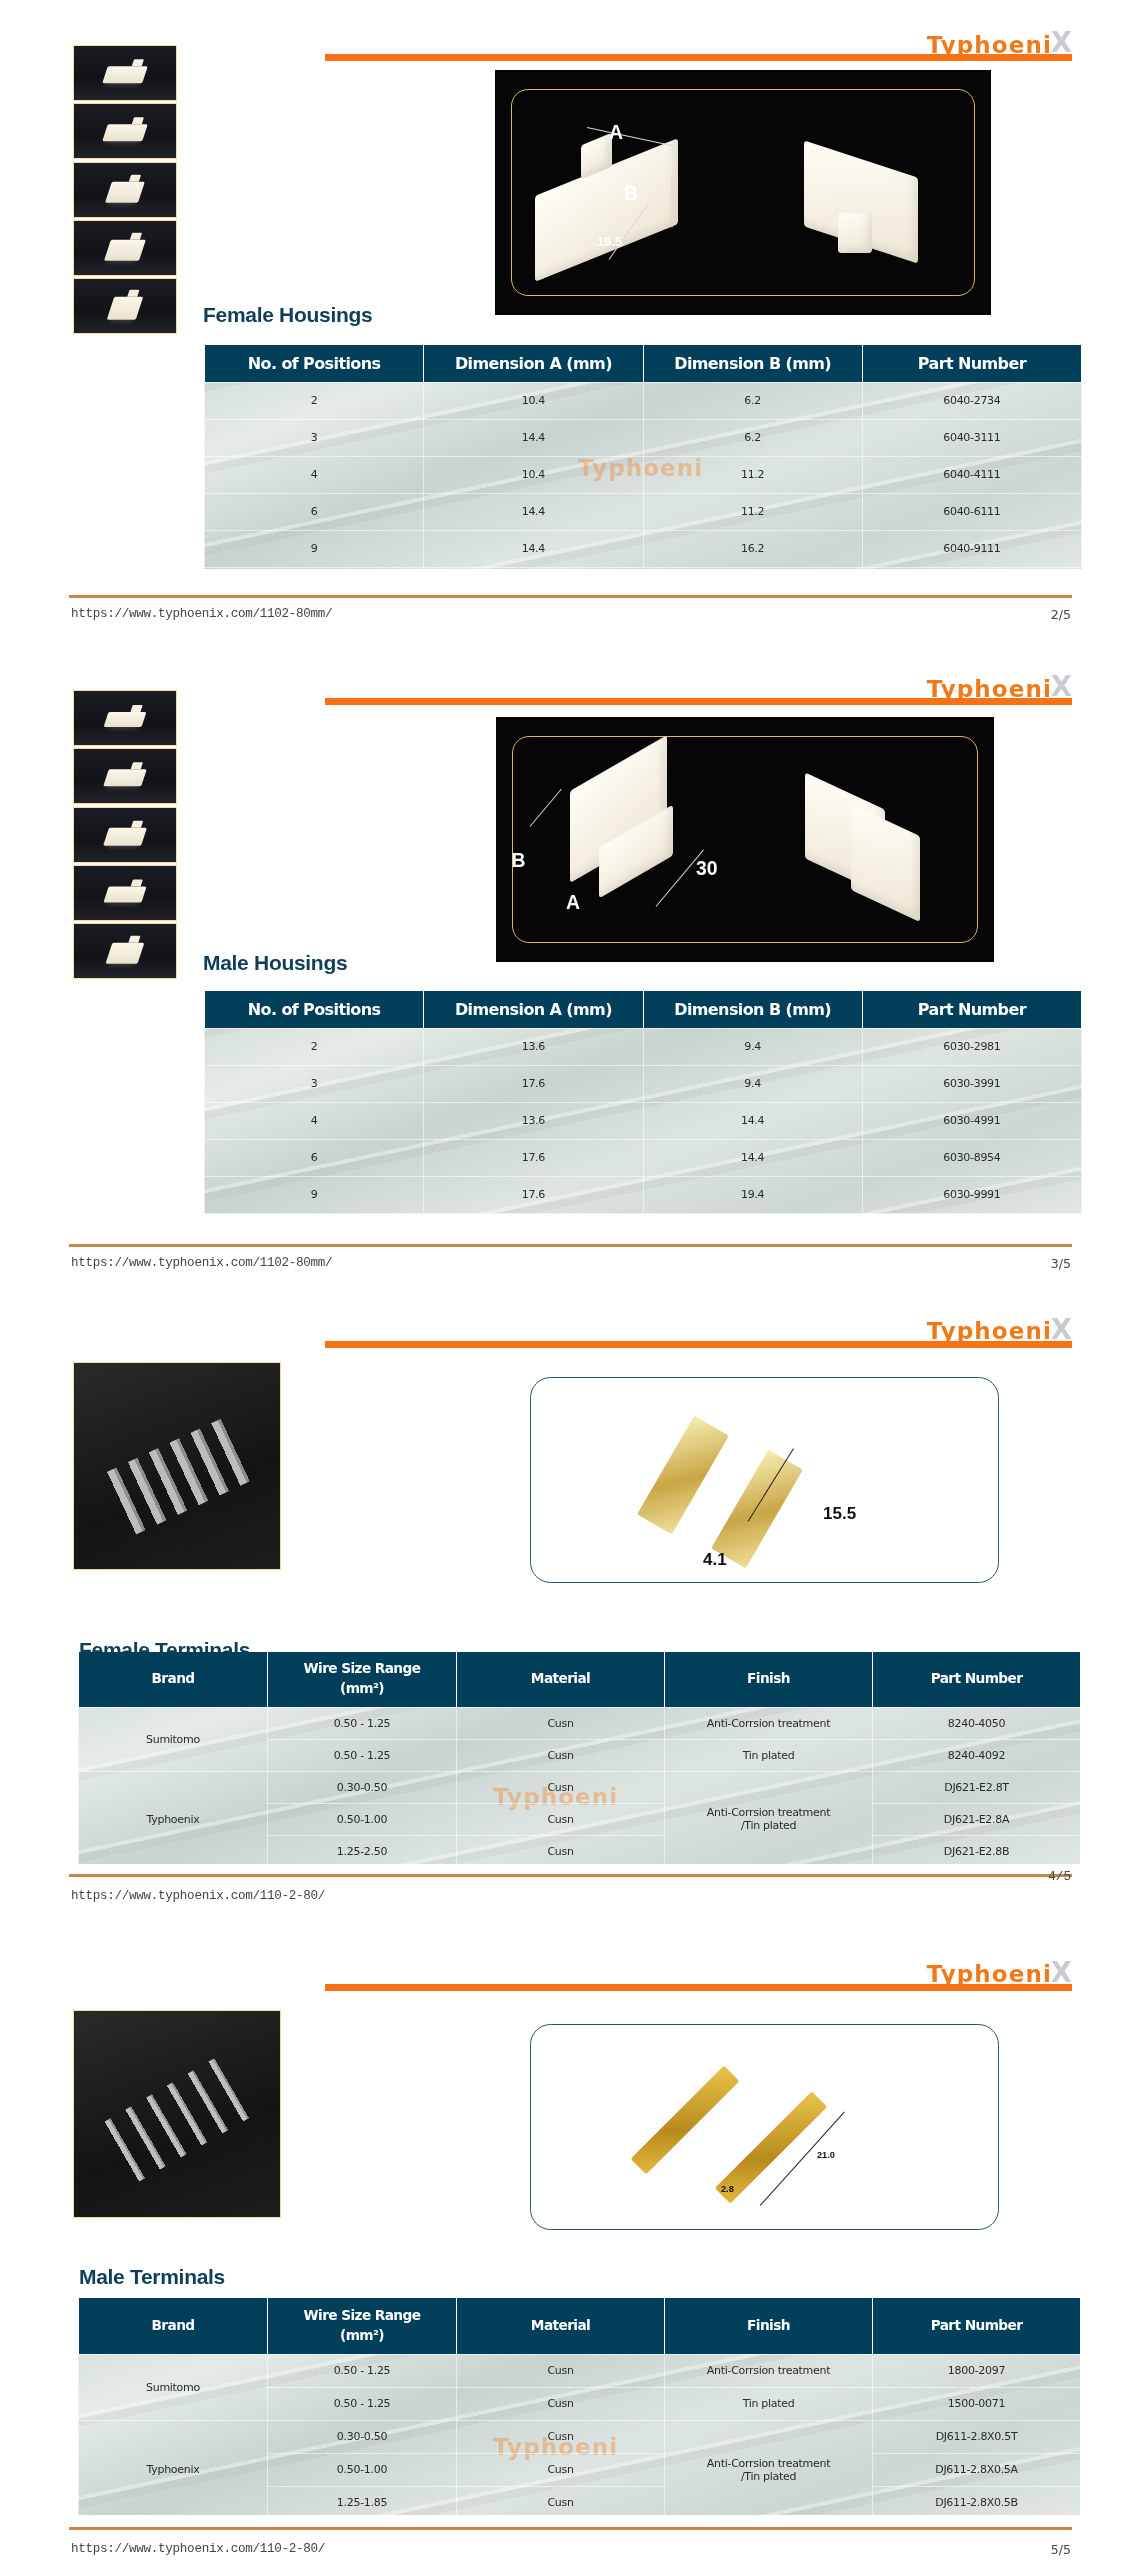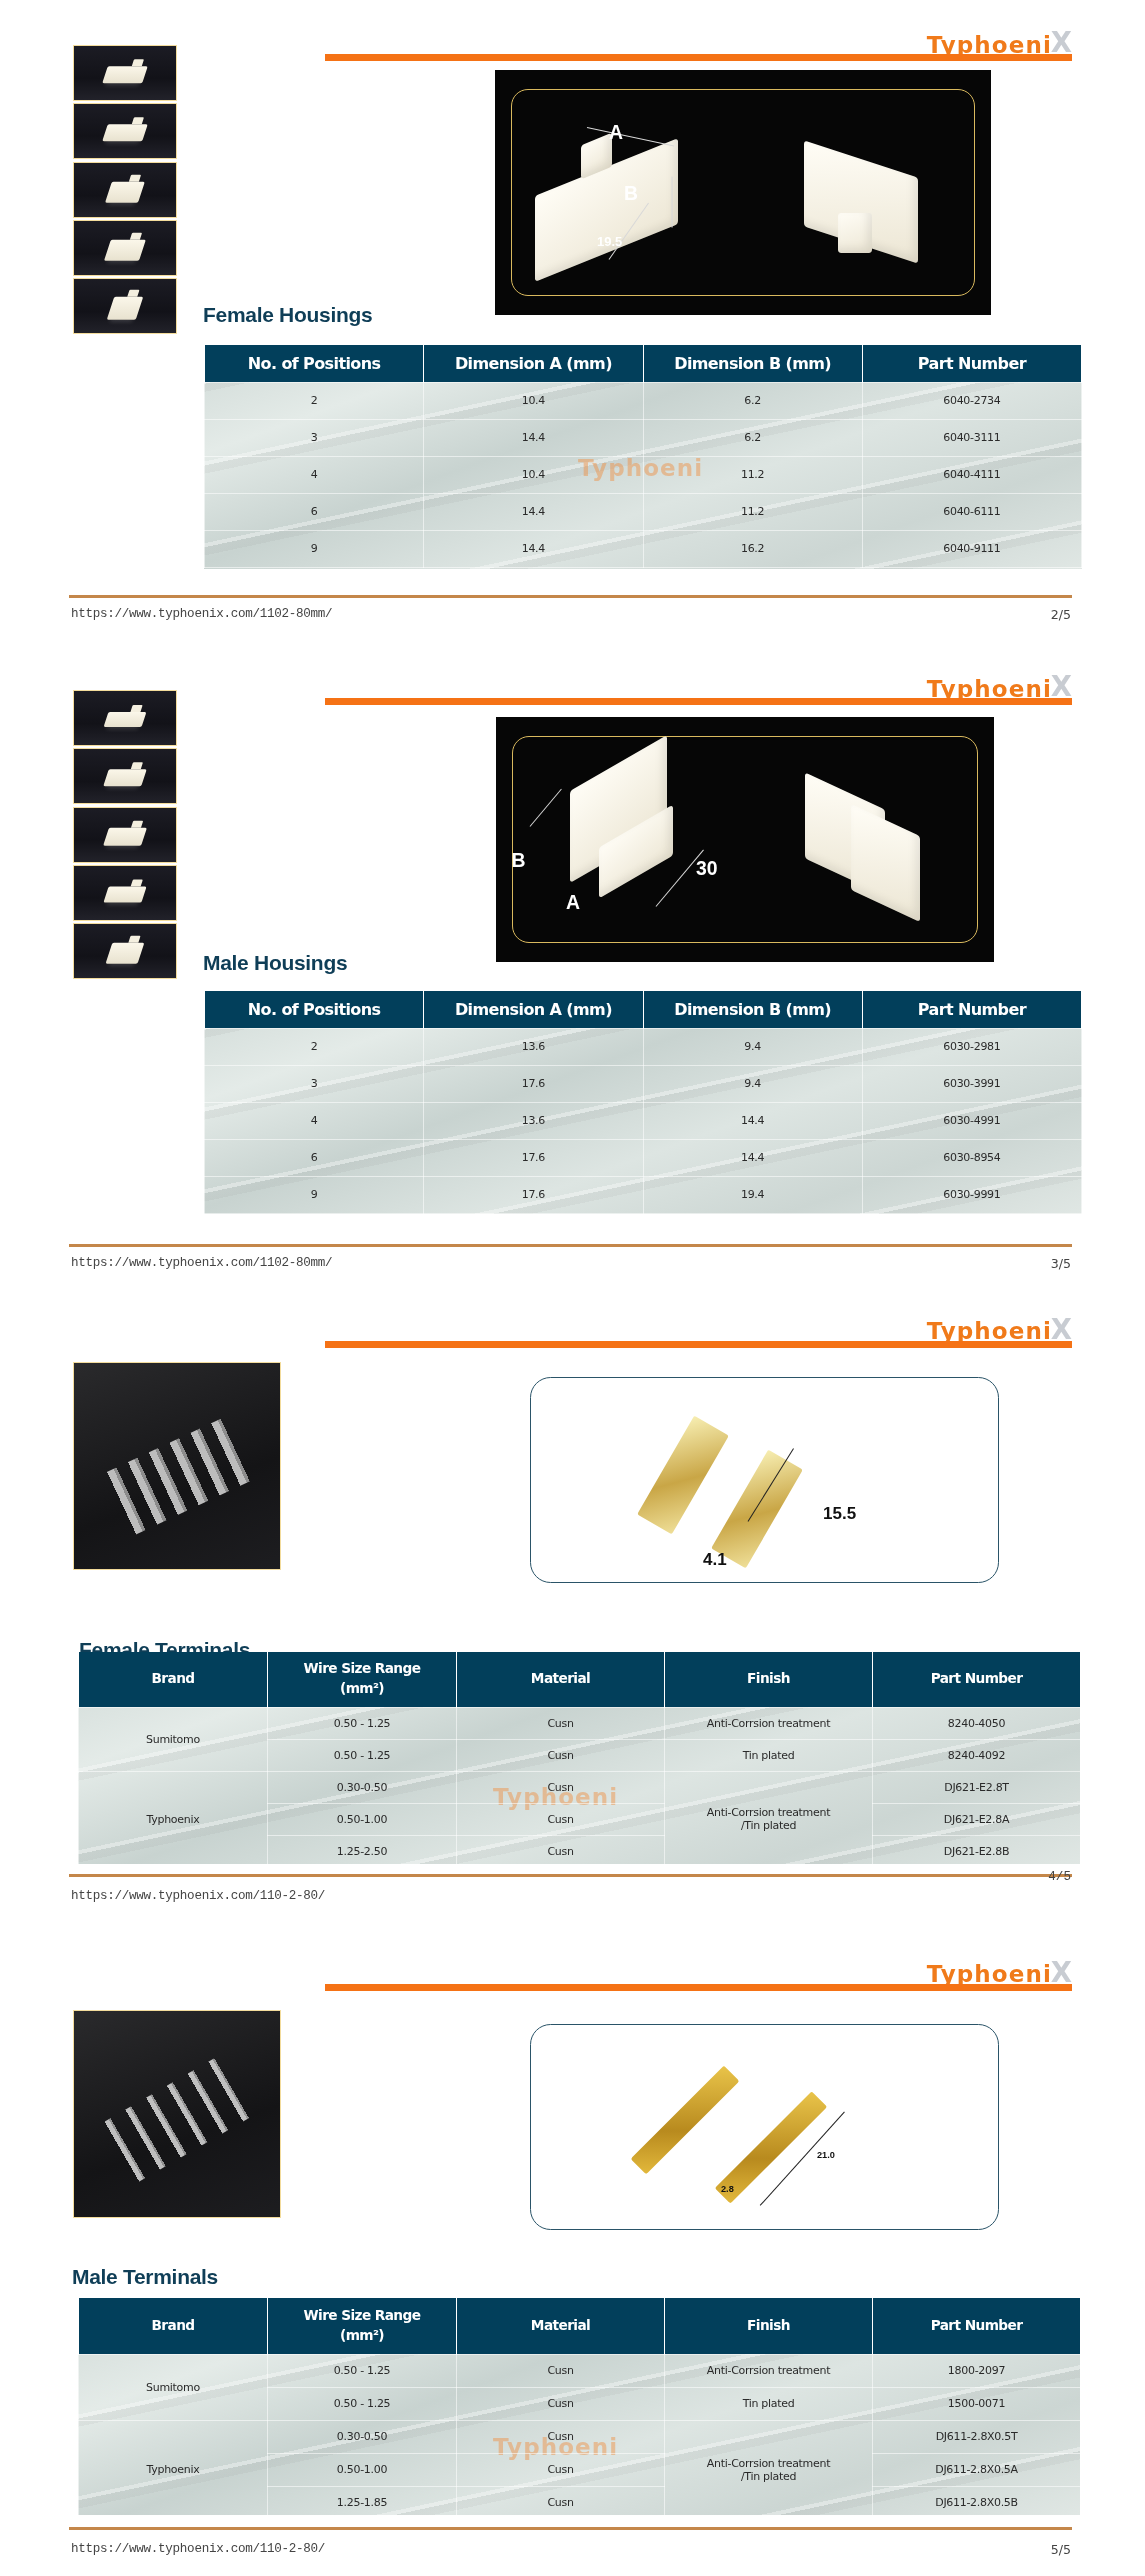--- a/index.html
+++ b/index.html
@@ -322,21 +322,21 @@
   </div>
 
   <div class="hero-light" style="left:530px;top:92px;width:469px;height:206px;">
     <div class="part-gold" style="left:143px;top:29px;width:22px;height:132px;transform:rotate(45deg);background:linear-gradient(135deg,#e9c44a,#b88a1e 60%,#e3b93c);"></div>
     <div class="part-gold" style="left:229px;top:54px;width:22px;height:137px;transform:rotate(45deg);background:linear-gradient(135deg,#e9c44a,#b88a1e 60%,#e3b93c);"></div>
     <div class="dim-line dark" style="left:229px;top:180px;width:126px;transform:rotate(-48deg);height:0.6px;"></div>
     <div class="dim-label dark" style="left:190px;top:159px;font-size:9.2px;">2.8</div>
     <div class="dim-label dark" style="left:286px;top:125px;font-size:9.2px;">21.0</div>
   </div>
 
-  <div class="section-title" style="left:72px;top:333px;text-align:center;">Male Terminals</div>
+  <div class="section-title" style="left:79px;top:333px;text-align:center;">Male Terminals</div>
 
   <div class="tbl-bg" style="left:78px;top:366px;width:1002px;height:217px;"></div>
   <div class="watermark" style="left:493px;top:502px;">Typhoeni</div>
   <table class="spec term" style="left:78px;top:366px;width:1002px;">
     <colgroup>
         <col style="width:189px">
         <col style="width:189px">
         <col style="width:208px">
         <col style="width:208px">
         <col style="width:208px">

